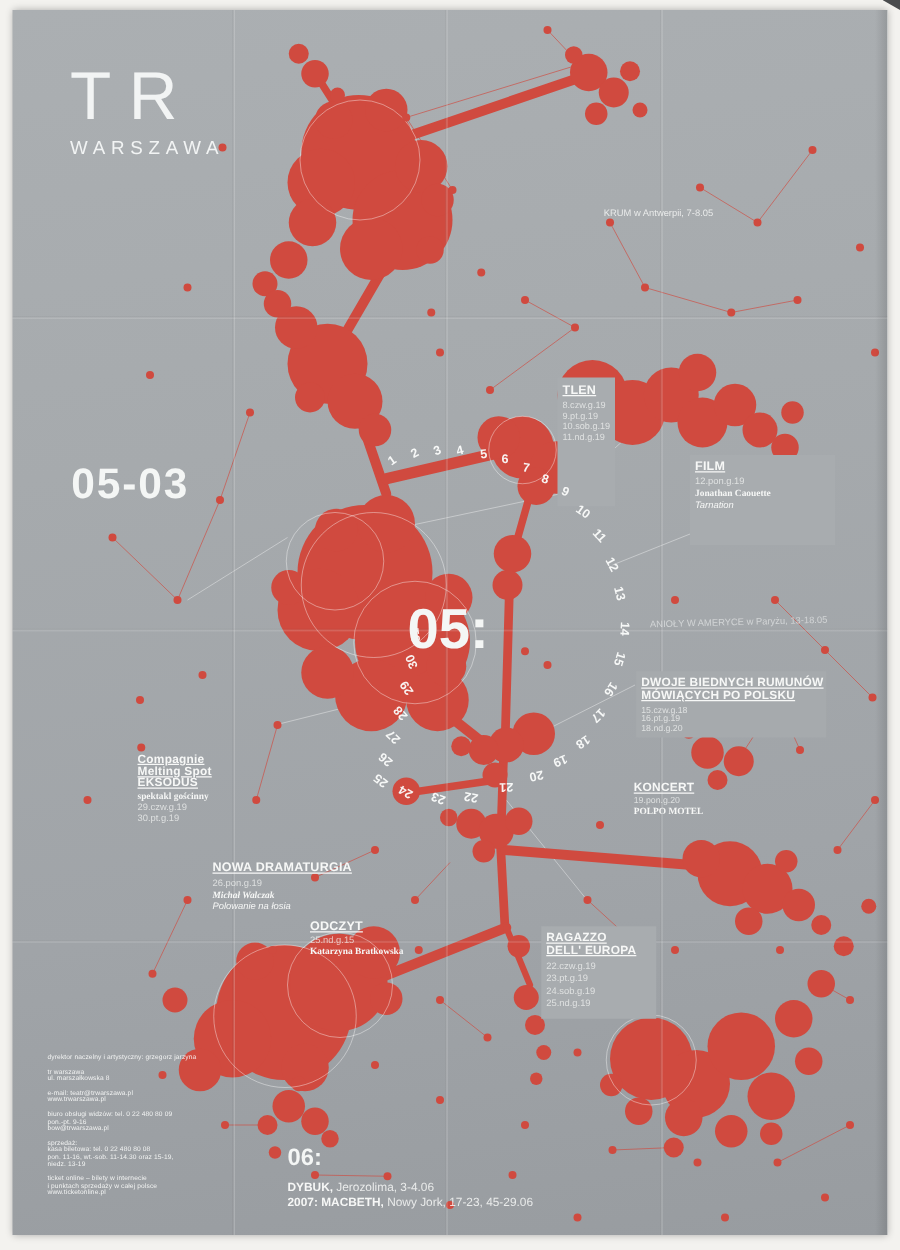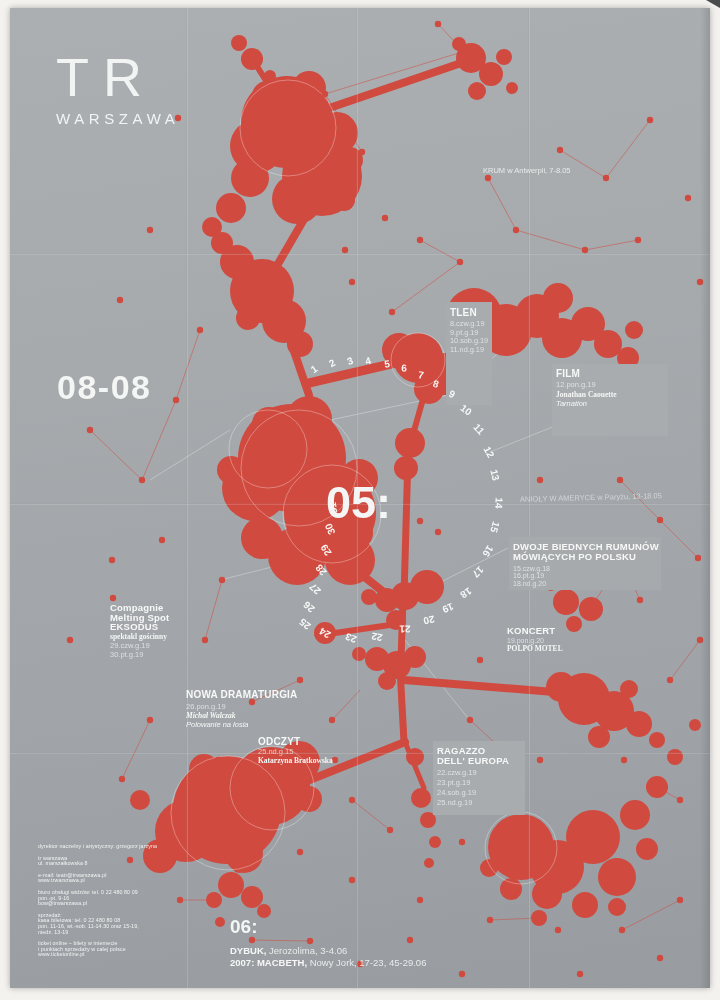--- a/index.html
+++ b/index.html
@@ -11,21 +11,21 @@
   #art{position:absolute;left:-10px;top:-8px;width:720px;height:1000px;}
   #blobs{position:absolute;left:0;top:0;z-index:1;pointer-events:none;}
   .fold-v{position:absolute;top:0;bottom:0;width:2px;z-index:2;
           background:linear-gradient(90deg,rgba(0,0,0,.07),rgba(255,255,255,.26));}
   .fold-h{position:absolute;left:0;right:0;height:2px;z-index:2;
           background:linear-gradient(180deg,rgba(0,0,0,.06),rgba(255,255,255,.22));}
   .panel{position:absolute;background:#a8acaf;z-index:3;box-sizing:border-box;}
   #calendar{position:absolute;left:0;top:0;width:100%;height:100%;z-index:4;pointer-events:none;}
   .day{position:absolute;font-weight:700;font-size:10px;color:rgba(251,252,251,.95);}
   .t{position:absolute;z-index:5;color:#f4f6f5;white-space:nowrap;}
-  .ev-title{font-weight:700;color:#f7f8f7;letter-spacing:.2px;}
+  .ev-title{font-weight:700;color:#f7f8f7;letter-spacing:.2px;text-decoration:underline;}
   .ev-line{color:rgba(247,248,247,.70);}
   .ev-name{font-weight:700;color:#f6f7f6;font-family:Liberation Serif, serif;}
   .ev-work{font-weight:400;font-style:italic;color:#f6f7f6;}
   .b{font-weight:700;}
   .contact-group{margin-bottom:6px;}
   .contact-line{font-size:5.3px;line-height:5.6px;letter-spacing:.1px;color:rgba(250,251,250,.92);}
   #edge-shade{position:absolute;right:0;top:0;bottom:0;width:10px;z-index:6;
           background:linear-gradient(90deg,rgba(0,0,0,0),rgba(0,0,0,.12));}
   #corner-wedge{position:absolute;right:0;top:0;width:14px;height:8px;background:#4a4c4e;
           clip-path:polygon(0 0,100% 0,100% 100%);}
@@ -295,21 +295,21 @@
       <div class="fold-h" style="top:752px"></div>
 
       <div class="t" style="left:56px;top:48px">
         <div style="font-size:54px;line-height:58px;letter-spacing:14px;color:#f2f4f4">TR</div>
         <div style="font-size:15px;letter-spacing:4.6px;margin-top:4px;color:#f2f4f4">WARSZAWA</div>
       </div>
 
       <div class="t" style="left:483px;top:166px;font-size:7.5px;color:rgba(244,246,245,.85)">KRUM w Antwerpii, 7-8.05</div>
       <div class="t" style="left:520px;top:493px;font-size:7.5px;color:rgba(243,245,244,.58);transform:rotate(-1.5deg)">ANIOŁY W AMERYCE w Paryżu, 13-18.05</div>
 
-      <div class="t" style="left:57px;top:368px;font-size:34px;font-weight:700;letter-spacing:1.5px">08-08</div>
+      <div class="t" style="left:57px;top:368px;font-size:34px;font-weight:700;letter-spacing:1.5px">05-03</div>
       <div class="t" style="left:326px;top:477px;font-size:45px;font-weight:700">05:</div>
 
       <div class="panel" style="left:446px;top:302px;width:46px;height:103px;padding:5px 0 0 4px">
         <div class="ev-title" style="font-size:10px">TLEN</div>
         <div class="ev-line" style="font-size:7.3px;line-height:8.6px;margin-top:2px">8.czw.g.19</div>
         <div class="ev-line" style="font-size:7.3px;line-height:8.6px">9.pt.g.19</div>
         <div class="ev-line" style="font-size:7.3px;line-height:8.6px">10.sob.g.19</div>
         <div class="ev-line" style="font-size:7.3px;line-height:8.6px">11.nd.g.19</div>
       </div>
 
@@ -336,28 +336,28 @@
 
       <div class="t" style="left:110px;top:603px">
         <div class="ev-title" style="font-size:9.5px;line-height:9.5px">Compagnie</div>
         <div class="ev-title" style="font-size:9.5px;line-height:9.5px">Melting Spot</div>
         <div class="ev-title" style="font-size:9.5px;line-height:9.5px">EKSODUS</div>
         <div class="ev-name" style="font-size:7.5px;line-height:9px">spektakl gościnny</div>
         <div class="ev-line" style="font-size:7.5px;line-height:9.5px">29.czw.g.19</div>
         <div class="ev-line" style="font-size:7.5px;line-height:9.5px">30.pt.g.19</div>
       </div>
 
-      <div class="t" style="left:186px;top:689px">
+      <div class="t" style="left:170px;top:689px">
         <div class="ev-title" style="font-size:10px">NOWA DRAMATURGIA</div>
         <div class="ev-line" style="font-size:7.5px;line-height:9px;margin-top:2px">26.pon.g.19</div>
         <div class="ev-name" style="font-size:7.5px;line-height:9px;font-style:italic">Michał Walczak</div>
         <div class="ev-work" style="font-size:7.5px;line-height:9px">Polowanie na łosia</div>
       </div>
 
-      <div class="t" style="left:258px;top:736px">
+      <div class="t" style="left:248px;top:736px">
         <div class="ev-title" style="font-size:10px">ODCZYT</div>
         <div class="ev-line" style="font-size:7.5px;line-height:8.5px;margin-top:1px">25.nd.g.15</div>
         <div class="ev-name" style="font-size:7.5px;line-height:8.5px">Katarzyna Bratkowska</div>
       </div>
 
       <div class="panel" style="left:433px;top:741px;width:92px;height:74px;padding:5px 0 0 4px">
         <div class="ev-title" style="font-size:9.5px;line-height:10px">RAGAZZO</div>
         <div class="ev-title" style="font-size:9.5px;line-height:10px">DELL' EUROPA</div>
         <div class="ev-line" style="font-size:7.5px;line-height:10px;margin-top:2px">22.czw.g.19</div>
         <div class="ev-line" style="font-size:7.5px;line-height:10px">23.pt.g.19</div>

